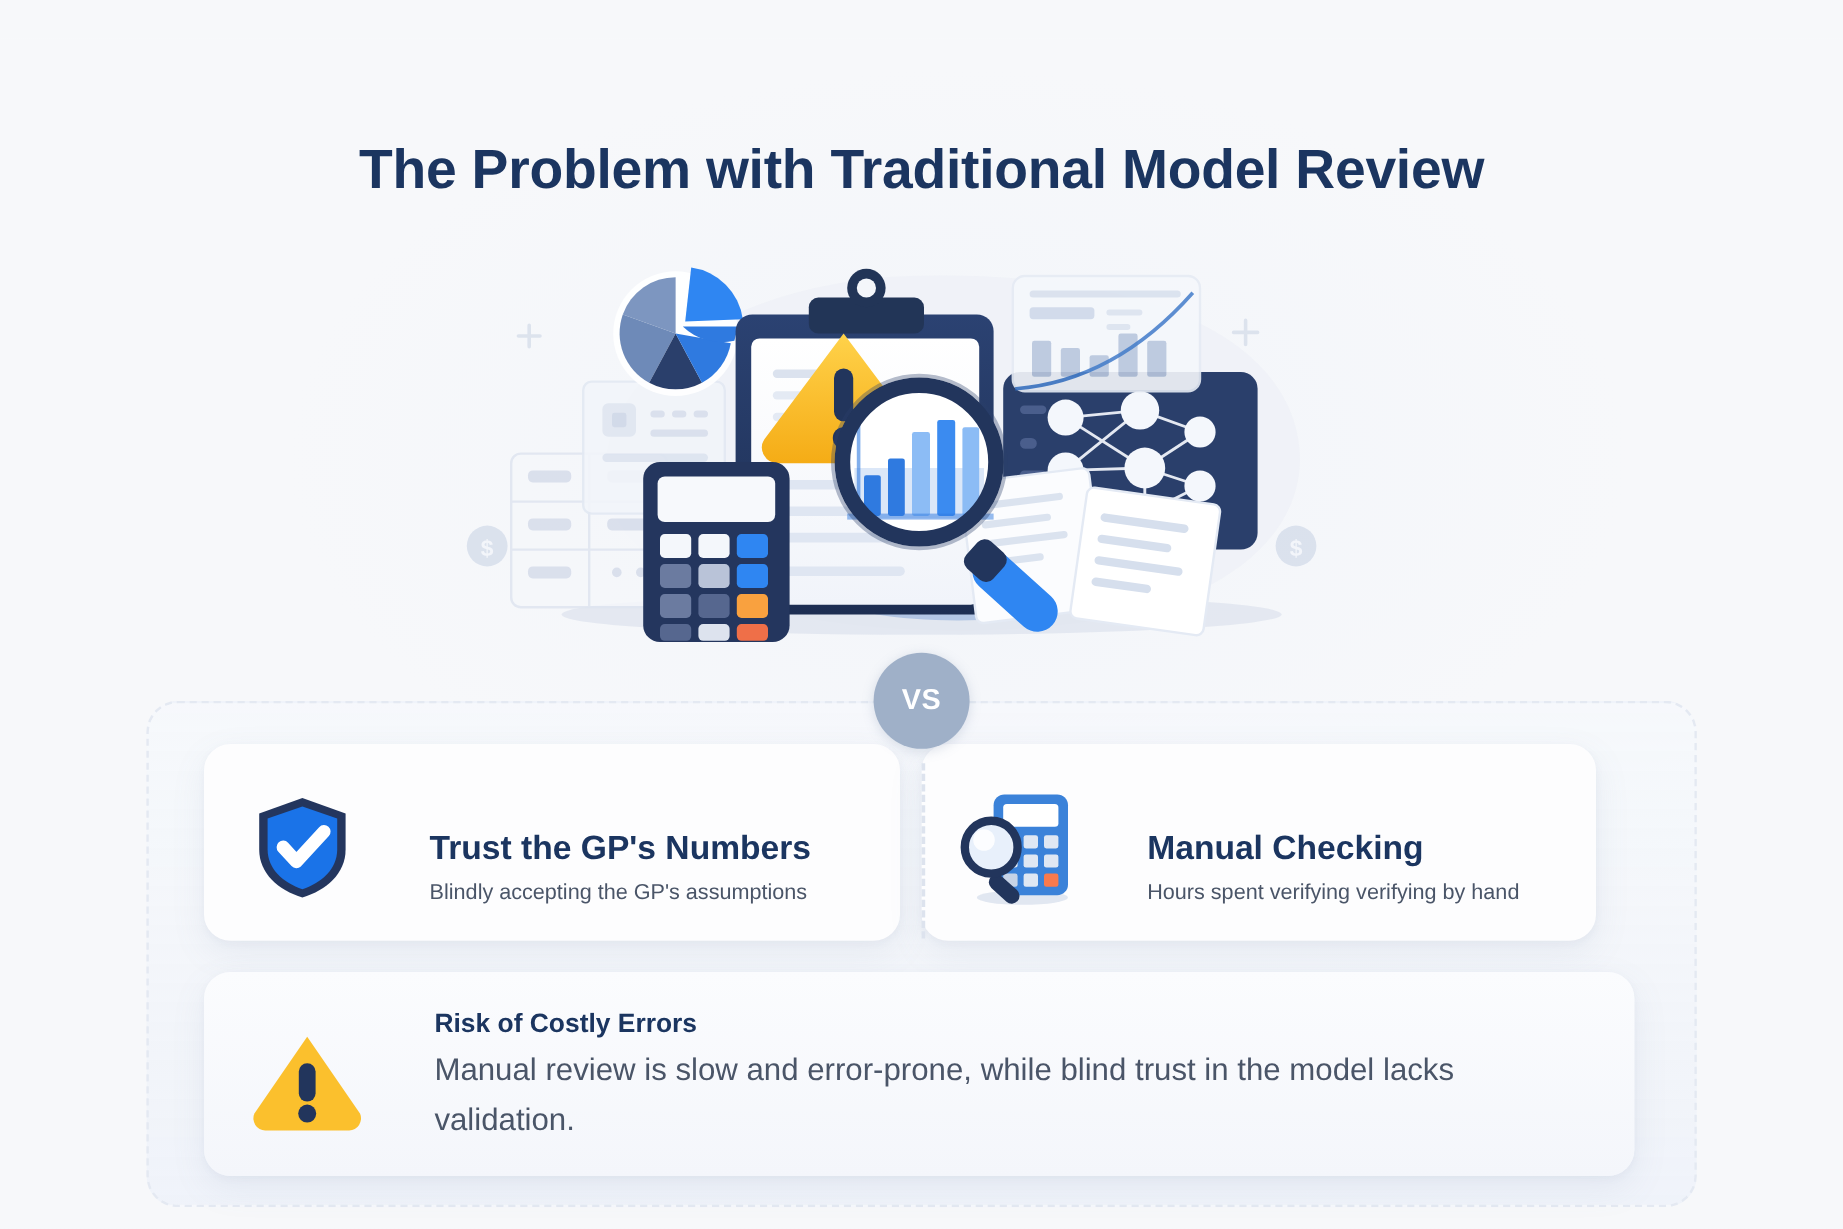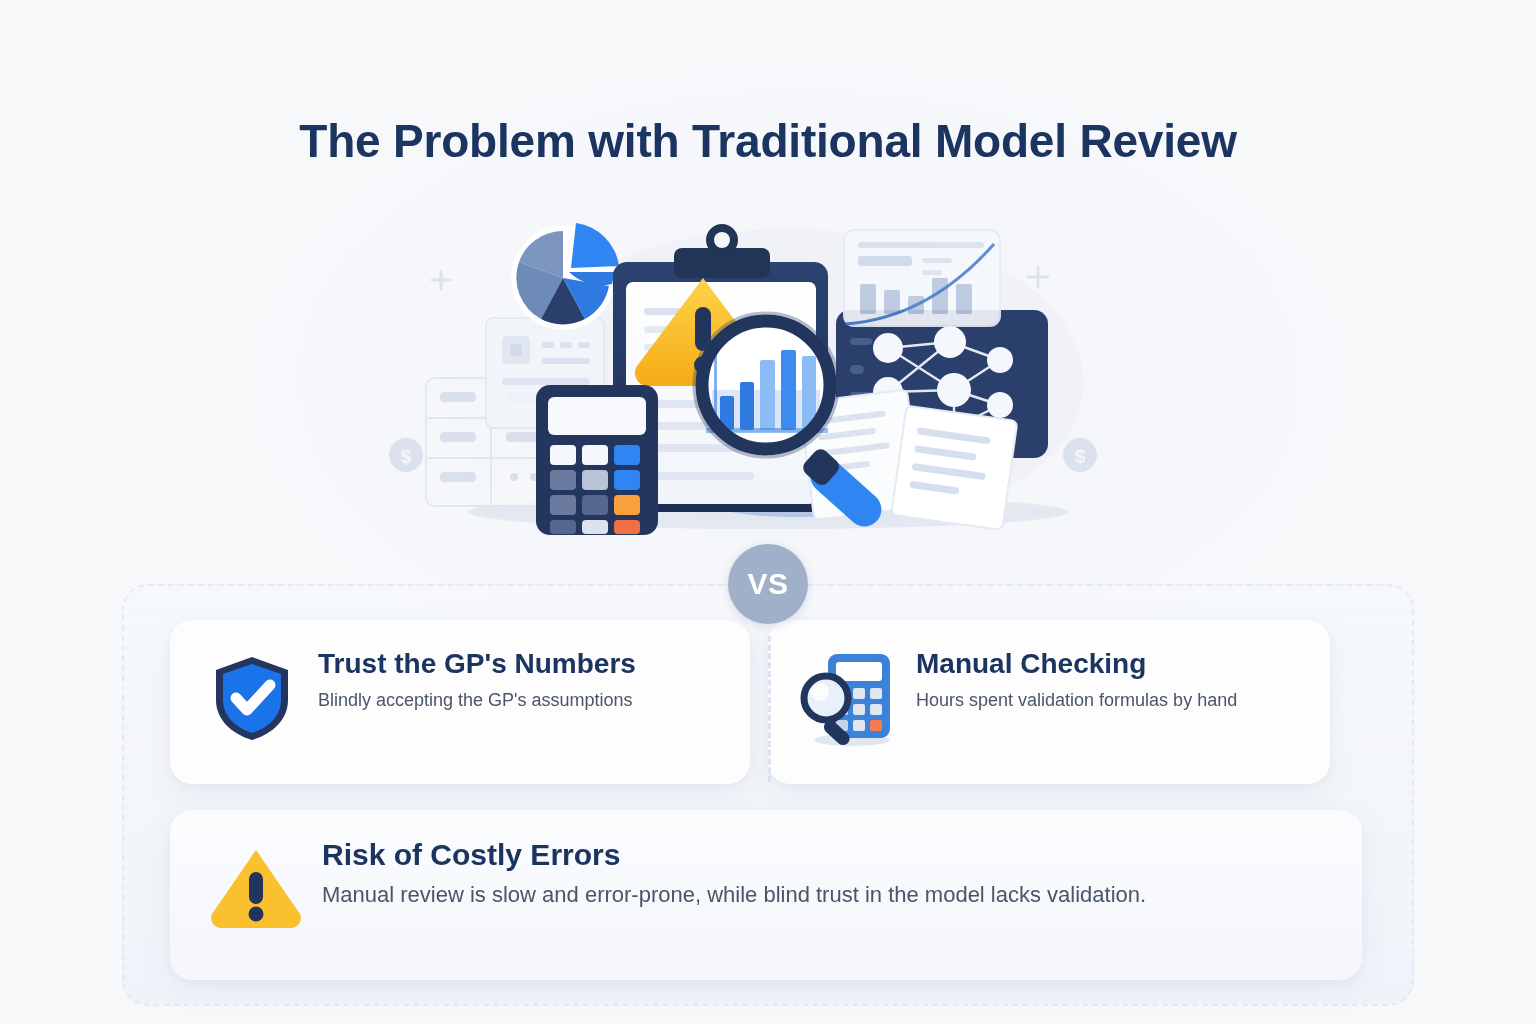--- a/index.html
+++ b/index.html
@@ -66,21 +66,21 @@
   .vs-badge {
     position: absolute;
     left: 50%;
     top: 552px;
     transform: translate(-50%, -50%);
     width: 80px;
     height: 80px;
     border-radius: 50%;
     background: #9fb0c8;
     color: #ffffff;
-    font-size: 30px;
+    font-size: 24px;
     font-weight: 700;
     letter-spacing: 0.5px;
     display: flex;
     align-items: center;
     justify-content: center;
     box-shadow: 0 2px 10px rgba(120,140,170,0.25);
     z-index: 5;
   }
 
   .divider {
@@ -93,22 +93,23 @@
     z-index: 3;
   }
 
   .card {
     position: absolute;
     background: #fdfdfe;
     border-radius: 22px;
     box-shadow: 0 10px 28px rgba(120,135,165,0.10), 0 2px 6px rgba(120,135,165,0.06);
     box-sizing: border-box;
     display: flex;
-    align-items: flex-start;
+    align-items: flex-end;
     padding: 26px 30px;
+    gap: 40px;
   }
   .card-left  { left: 170px; top: 588px; width: 580px; height: 164px; }
   .card-right { left: 768px; top: 588px; width: 562px; height: 164px; }
   .card-bottom {
     left: 170px; top: 778px; width: 1192px; height: 170px;
     background: linear-gradient(180deg, #fbfcfe 0%, #f4f6fb 100%);
     padding: 26px 34px;
   }
 
   .card-icon {
@@ -131,22 +132,22 @@
     margin: 0 0 6px 0;
     line-height: 1.15;
   }
   .card-desc {
     font-size: 18px;
     color: #4a5568;
     line-height: 1.62;
     margin: 0;
     max-width: 360px;
   }
-  .card-bottom .card-title { font-size: 30px; margin-bottom: 4px; }
-  .card-bottom .card-desc { max-width: 1000px; font-size: 22px; }
+  .card-bottom .card-title { font-size: 22px; margin-bottom: 4px; }
+  .card-bottom .card-desc { max-width: 1000px; font-size: 26px; }
 </style>
 </head>
 <body>
 
 <div class="canvas">
 
   <div class="page-title">The Problem with Traditional Model Review</div>
 
   <div class="hero">
     <svg viewBox="0 0 760 350" xmlns="http://www.w3.org/2000/svg">
@@ -400,21 +401,21 @@
         <g>
           <rect x="32" y="70" width="30" height="13" rx="6.5" fill="#22355c" transform="rotate(42 32 70)"></rect>
           <circle cx="28" cy="50" r="22" fill="#e8f0fb"></circle>
           <circle cx="22" cy="44" r="9" fill="#ffffff" opacity="0.85"></circle>
           <circle cx="28" cy="50" r="22" fill="none" stroke="#22355c" stroke-width="7"></circle>
         </g>
       </svg>
     </div>
     <div class="card-text">
       <div class="card-title">Manual Checking</div>
-      <div class="card-desc">Hours spent validation formulas by hand</div>
+      <div class="card-desc">Hours spent verifying verifying by hand</div>
     </div>
   </div>
 
   <div class="card card-bottom">
     <div class="card-icon">
       <svg width="96" height="88" viewBox="0 0 96 88" xmlns="http://www.w3.org/2000/svg">
         <path d="M48 6 L92 70 A10 10 0 0 1 83 84 L13 84 A10 10 0 0 1 4 70 Z" fill="#fbc02d"></path>
         <rect x="41" y="28" width="14" height="32" rx="7" fill="#22355c"></rect>
         <circle cx="48" cy="70" r="7.5" fill="#22355c"></circle>
       </svg>

